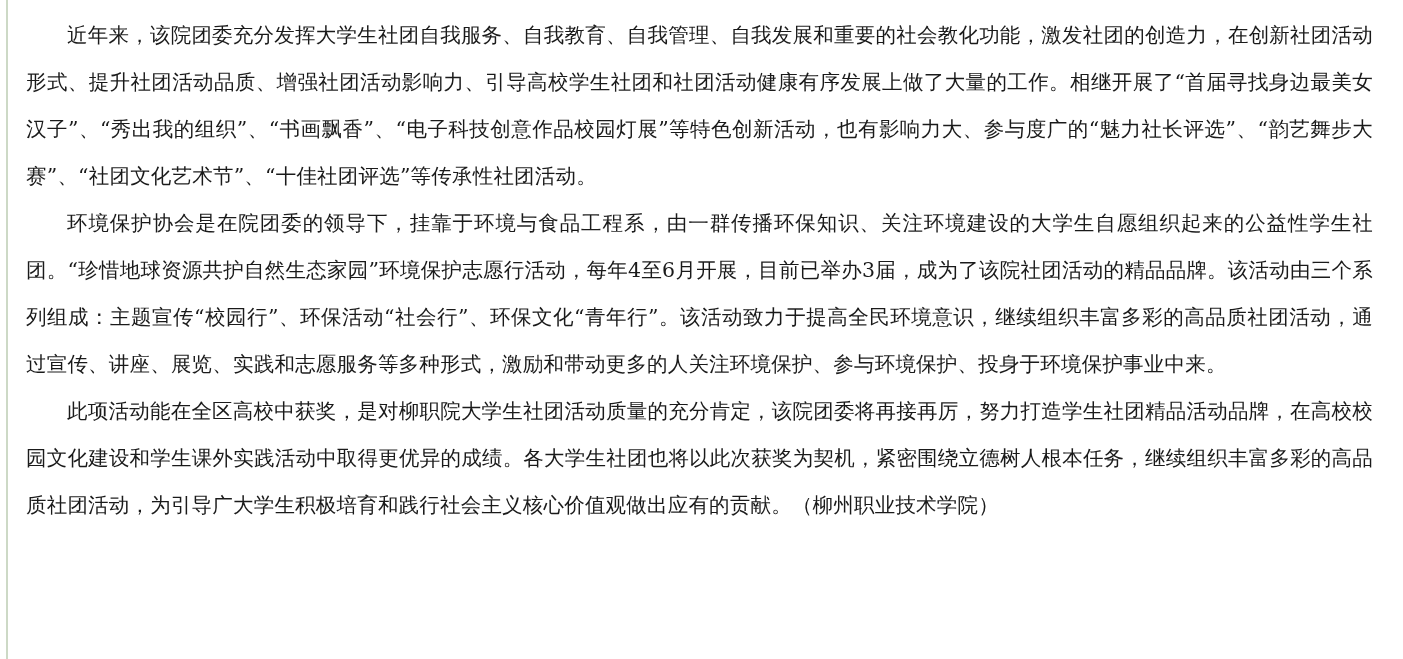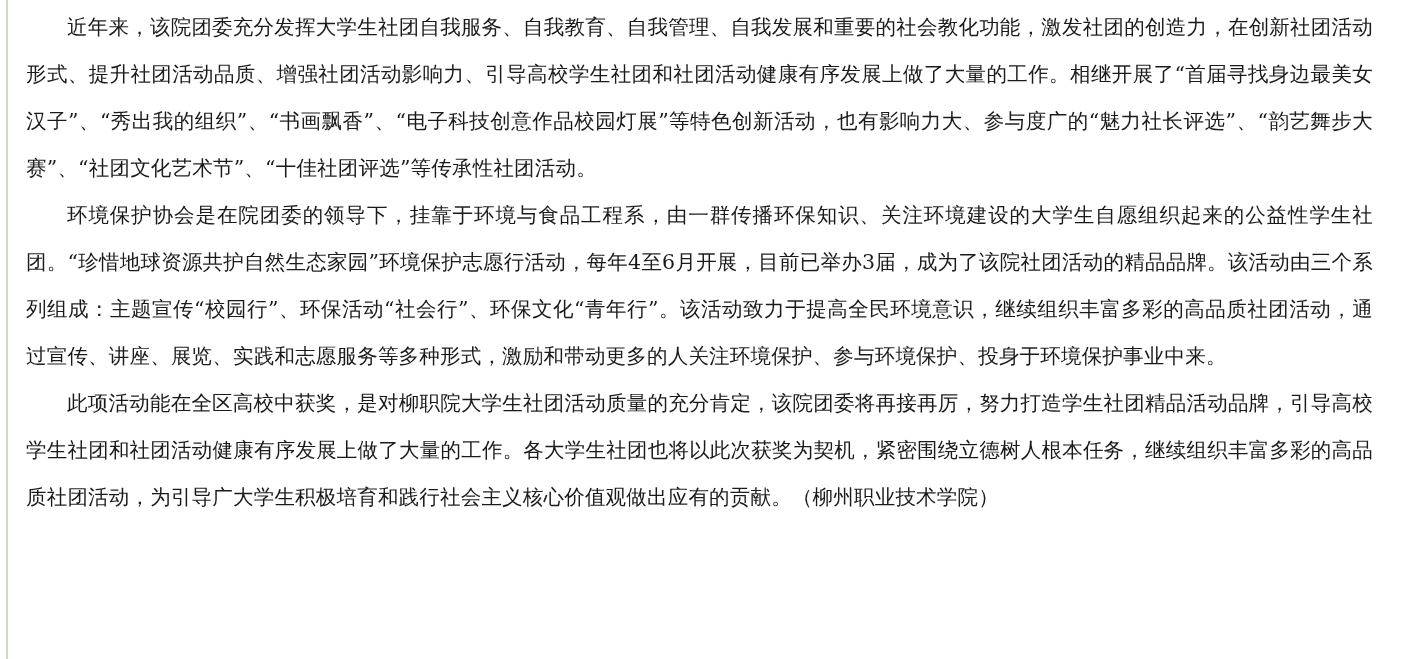--- a/index.html
+++ b/index.html
@@ -24,21 +24,21 @@
   .left-rule {
     position: absolute;
     left: 6px;
     top: 0;
     width: 2px;
     height: 659px;
     background: #cdd9c6;
   }
   .body-text {
     margin: 0;
-    padding-top: 4px;
+    padding-top: 12px;
   }
   .para {
     margin: 0 0 0 0;
     text-indent: 2em;
     font-size: 20.5px;
     line-height: 47px;
     color: #1a1a1a;
     text-align: justify;
     text-justify: inter-ideograph;
     letter-spacing: 0.2px;
@@ -46,15 +46,15 @@
   }
 </style>
 </head>
 <body>
 
 <div class="page">
   <div class="left-rule"></div>
   <div class="body-text">
     <p class="para">近年来，该院团委充分发挥大学生社团自我服务、自我教育、自我管理、自我发展和重要的社会教化功能，激发社团的创造力，在创新社团活动形式、提升社团活动品质、增强社团活动影响力、引导高校学生社团和社团活动健康有序发展上做了大量的工作。相继开展了“首届寻找身边最美女汉子”、“秀出我的组织”、“书画飘香”、“电子科技创意作品校园灯展”等特色创新活动，也有影响力大、参与度广的“魅力社长评选”、“韵艺舞步大赛”、“社团文化艺术节”、“十佳社团评选”等传承性社团活动。</p>
     <p class="para">环境保护协会是在院团委的领导下，挂靠于环境与食品工程系，由一群传播环保知识、关注环境建设的大学生自愿组织起来的公益性学生社团。“珍惜地球资源共护自然生态家园”环境保护志愿行活动，每年4至6月开展，目前已举办3届，成为了该院社团活动的精品品牌。该活动由三个系列组成：主题宣传“校园行”、环保活动“社会行”、环保文化“青年行”。该活动致力于提高全民环境意识，继续组织丰富多彩的高品质社团活动，通过宣传、讲座、展览、实践和志愿服务等多种形式，激励和带动更多的人关注环境保护、参与环境保护、投身于环境保护事业中来。</p>
-    <p class="para">此项活动能在全区高校中获奖，是对柳职院大学生社团活动质量的充分肯定，该院团委将再接再厉，努力打造学生社团精品活动品牌，引导高校学生社团和社团活动健康有序发展上做了大量的工作。各大学生社团也将以此次获奖为契机，紧密围绕立德树人根本任务，继续组织丰富多彩的高品质社团活动，为引导广大学生积极培育和践行社会主义核心价值观做出应有的贡献。（柳州职业技术学院）</p>
+    <p class="para">此项活动能在全区高校中获奖，是对柳职院大学生社团活动质量的充分肯定，该院团委将再接再厉，努力打造学生社团精品活动品牌，在高校校园文化建设和学生课外实践活动中取得更优异的成绩。各大学生社团也将以此次获奖为契机，紧密围绕立德树人根本任务，继续组织丰富多彩的高品质社团活动，为引导广大学生积极培育和践行社会主义核心价值观做出应有的贡献。（柳州职业技术学院）</p>
   </div>
 </div>
 
 </body></html>

